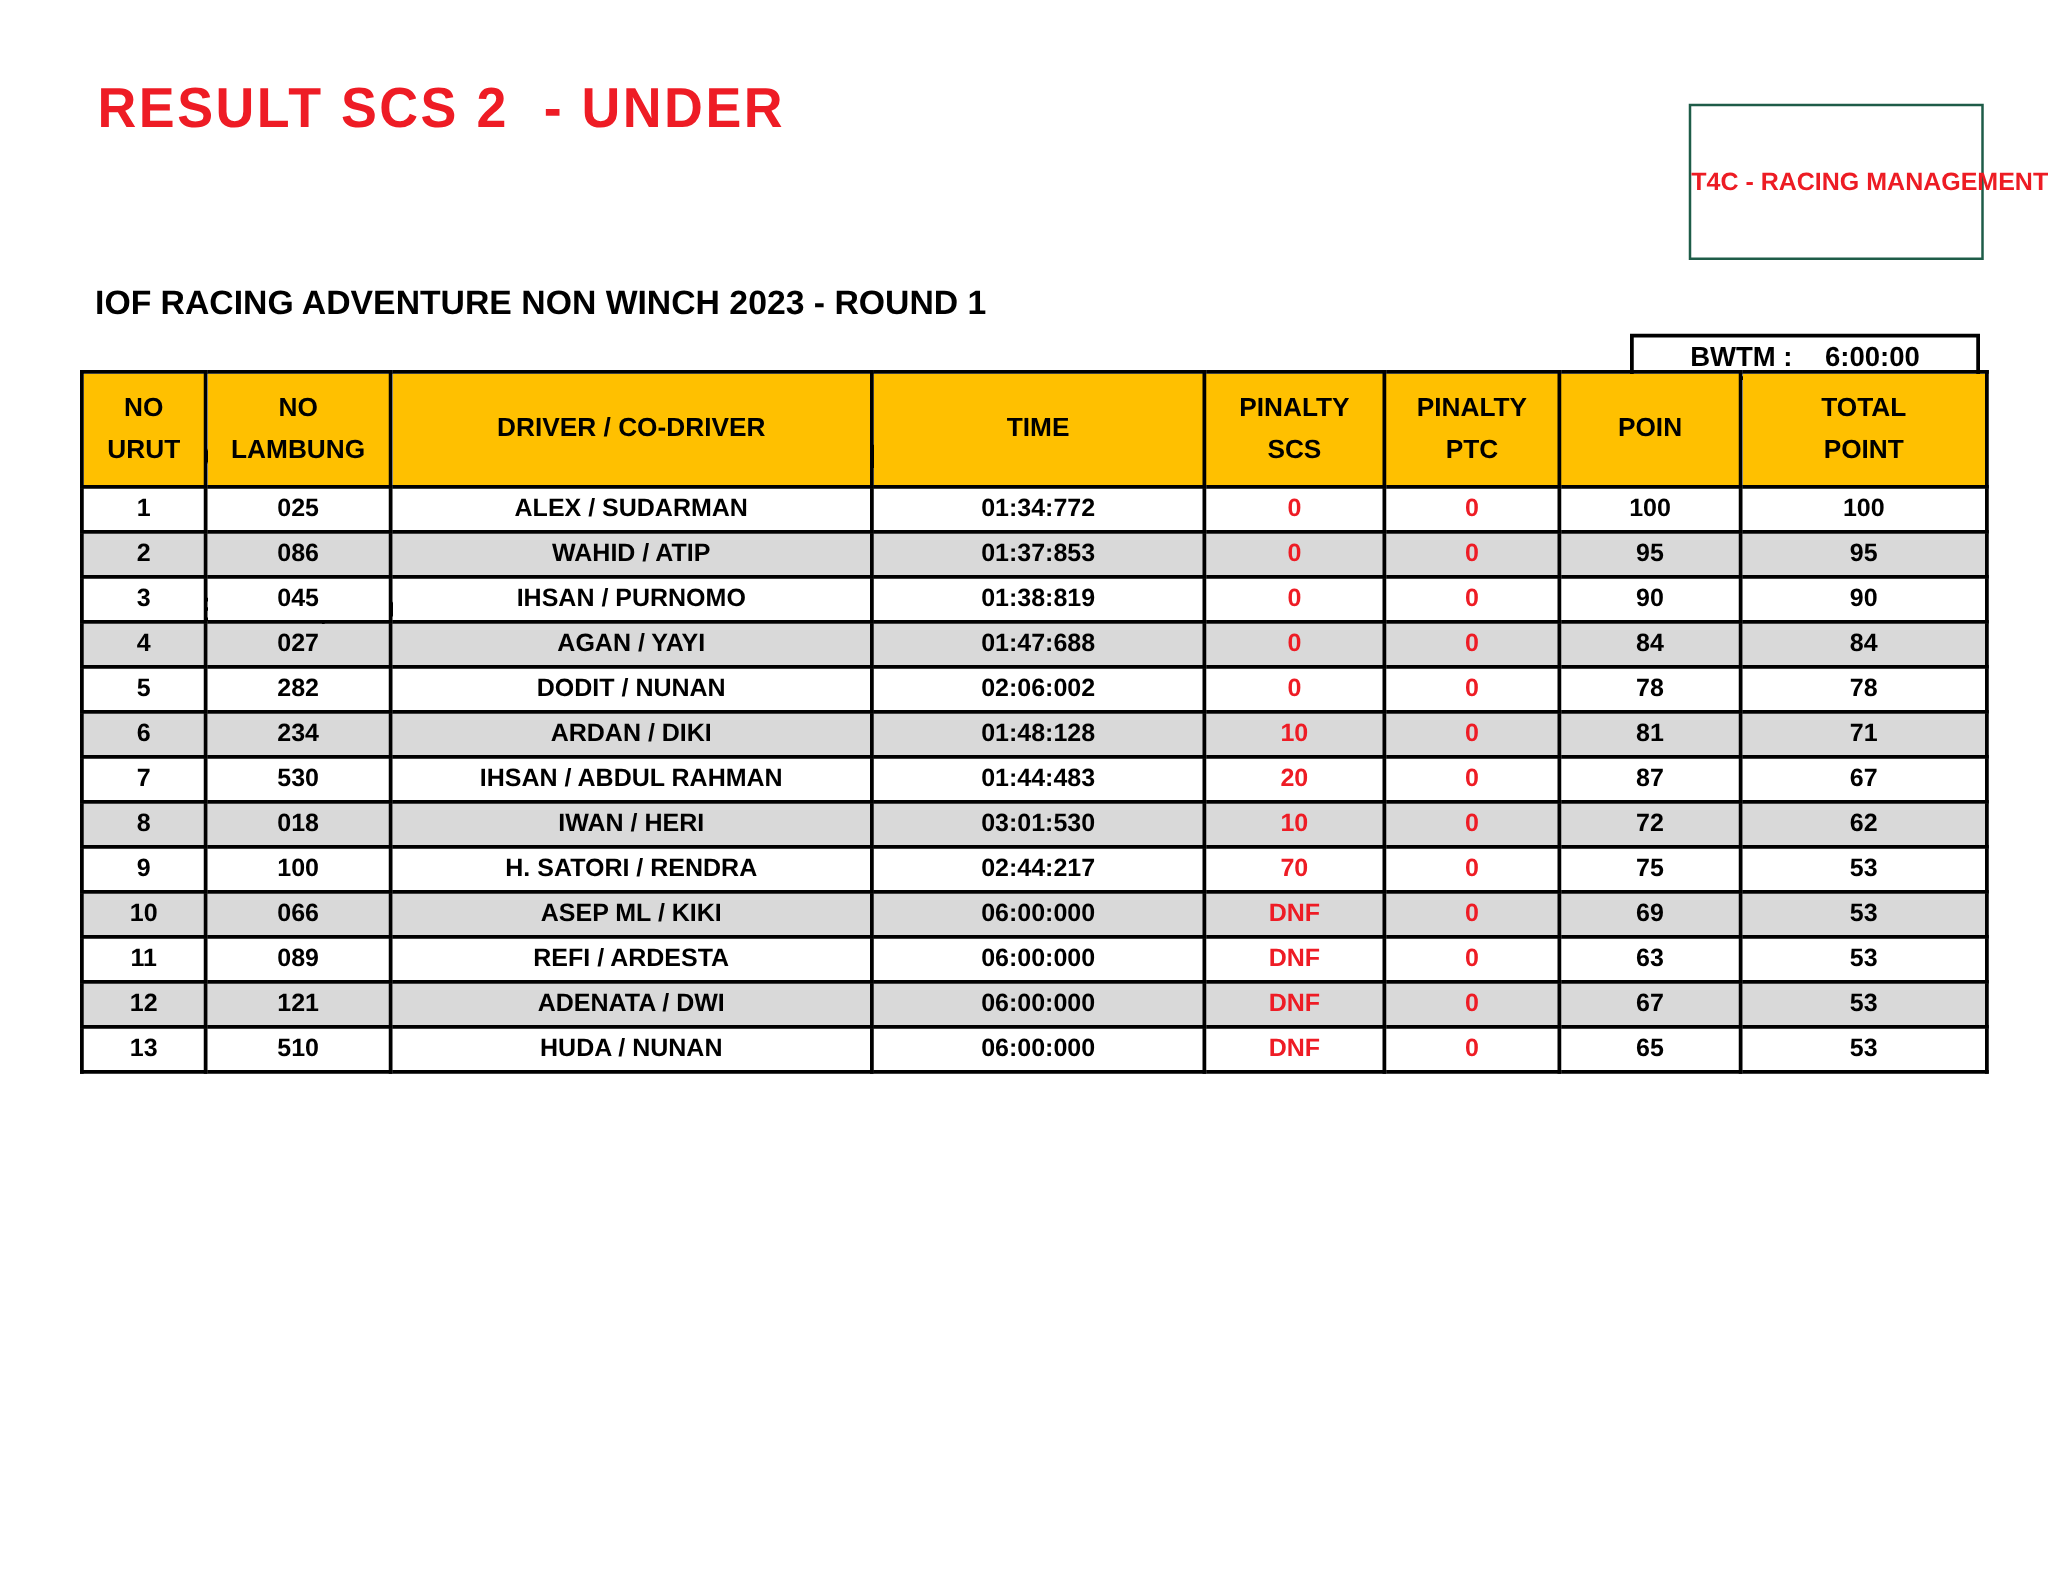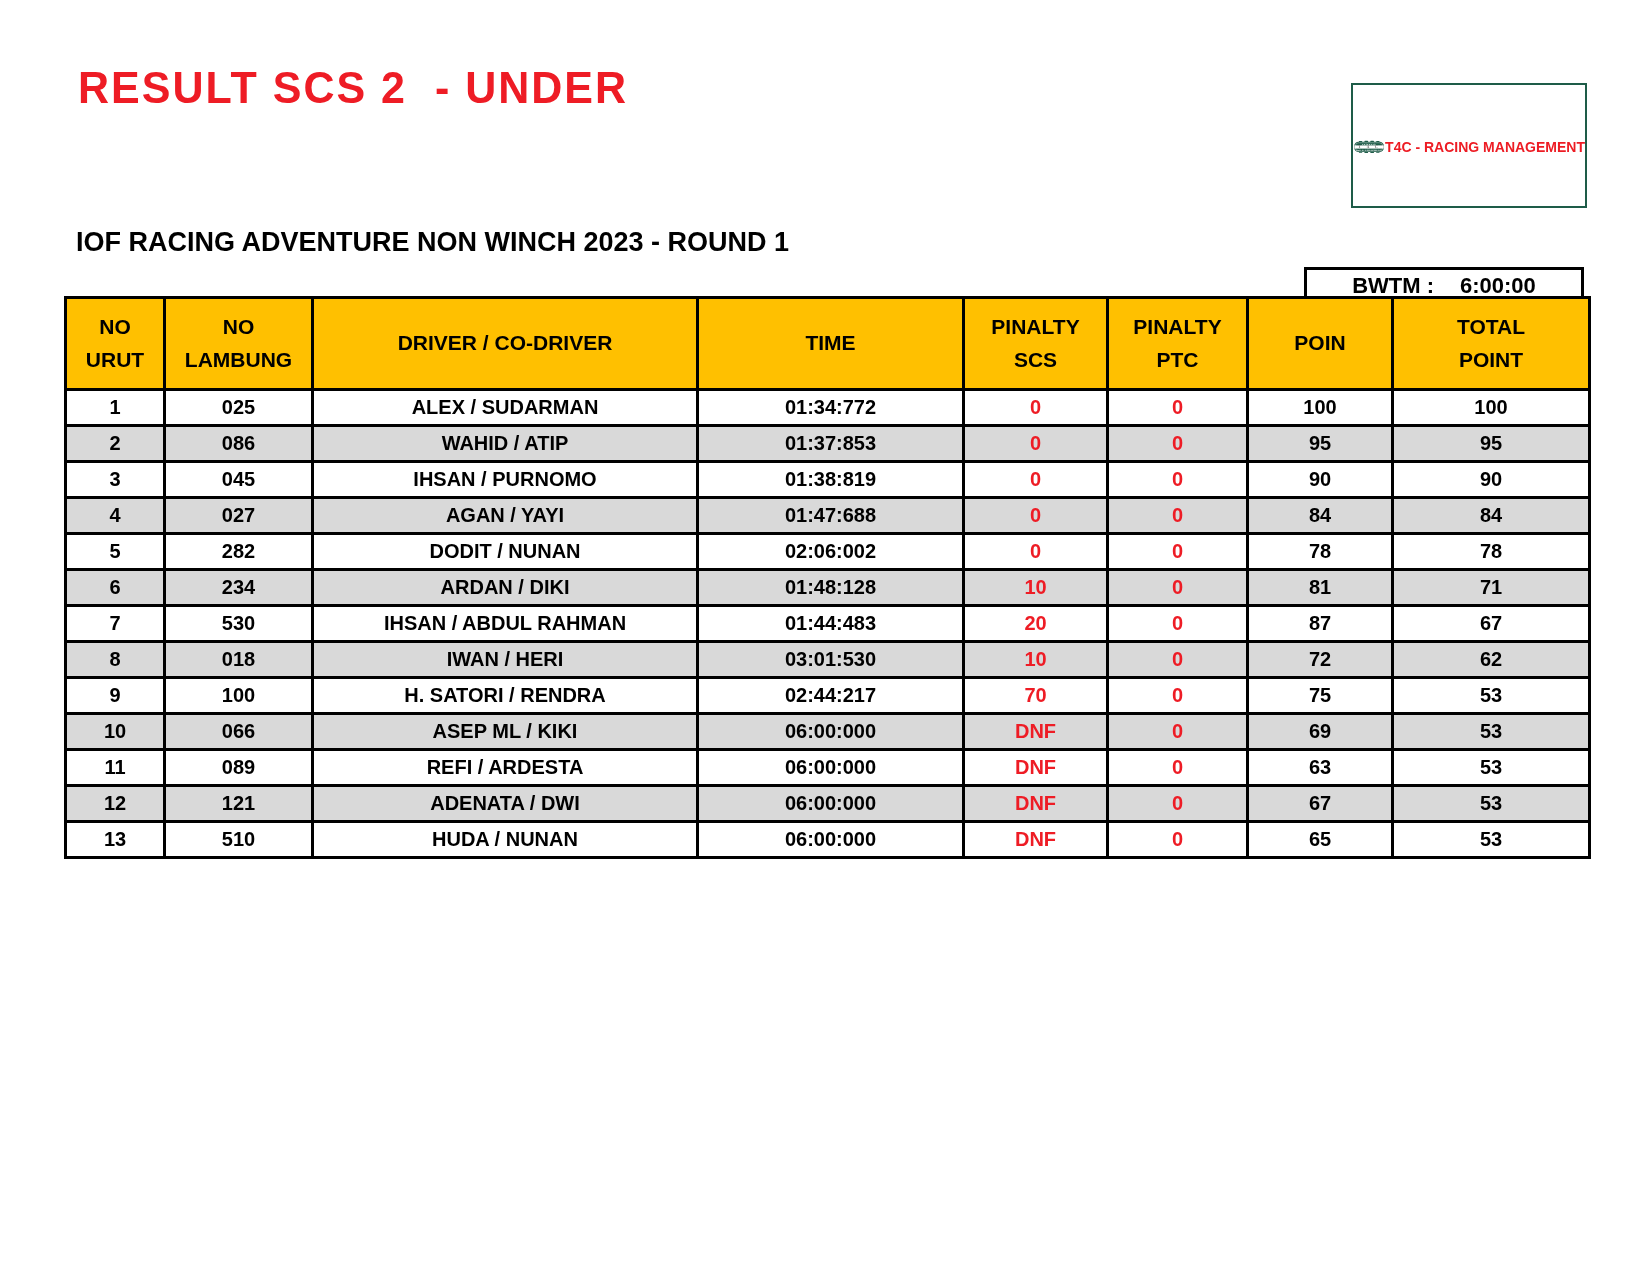--- a/index.html
+++ b/index.html
@@ -49,21 +49,21 @@
     border:2px solid var(--logo-green);
     background:#fff;
     display:flex;
     align-items:center;
     justify-content:space-between;
     padding-top:3px;
   }
   .logo-caption{
     color:var(--logo-red);
     font-weight:bold;
-    font-size:14px;
+    font-size:20px;
     letter-spacing:0px;
     margin-top:-1px;
     white-space:nowrap;
   }
   .dnf-note{
     position:absolute;
     left:700px; top:262px;
     width:392px;
     text-align:center;
     font-size:22px;

